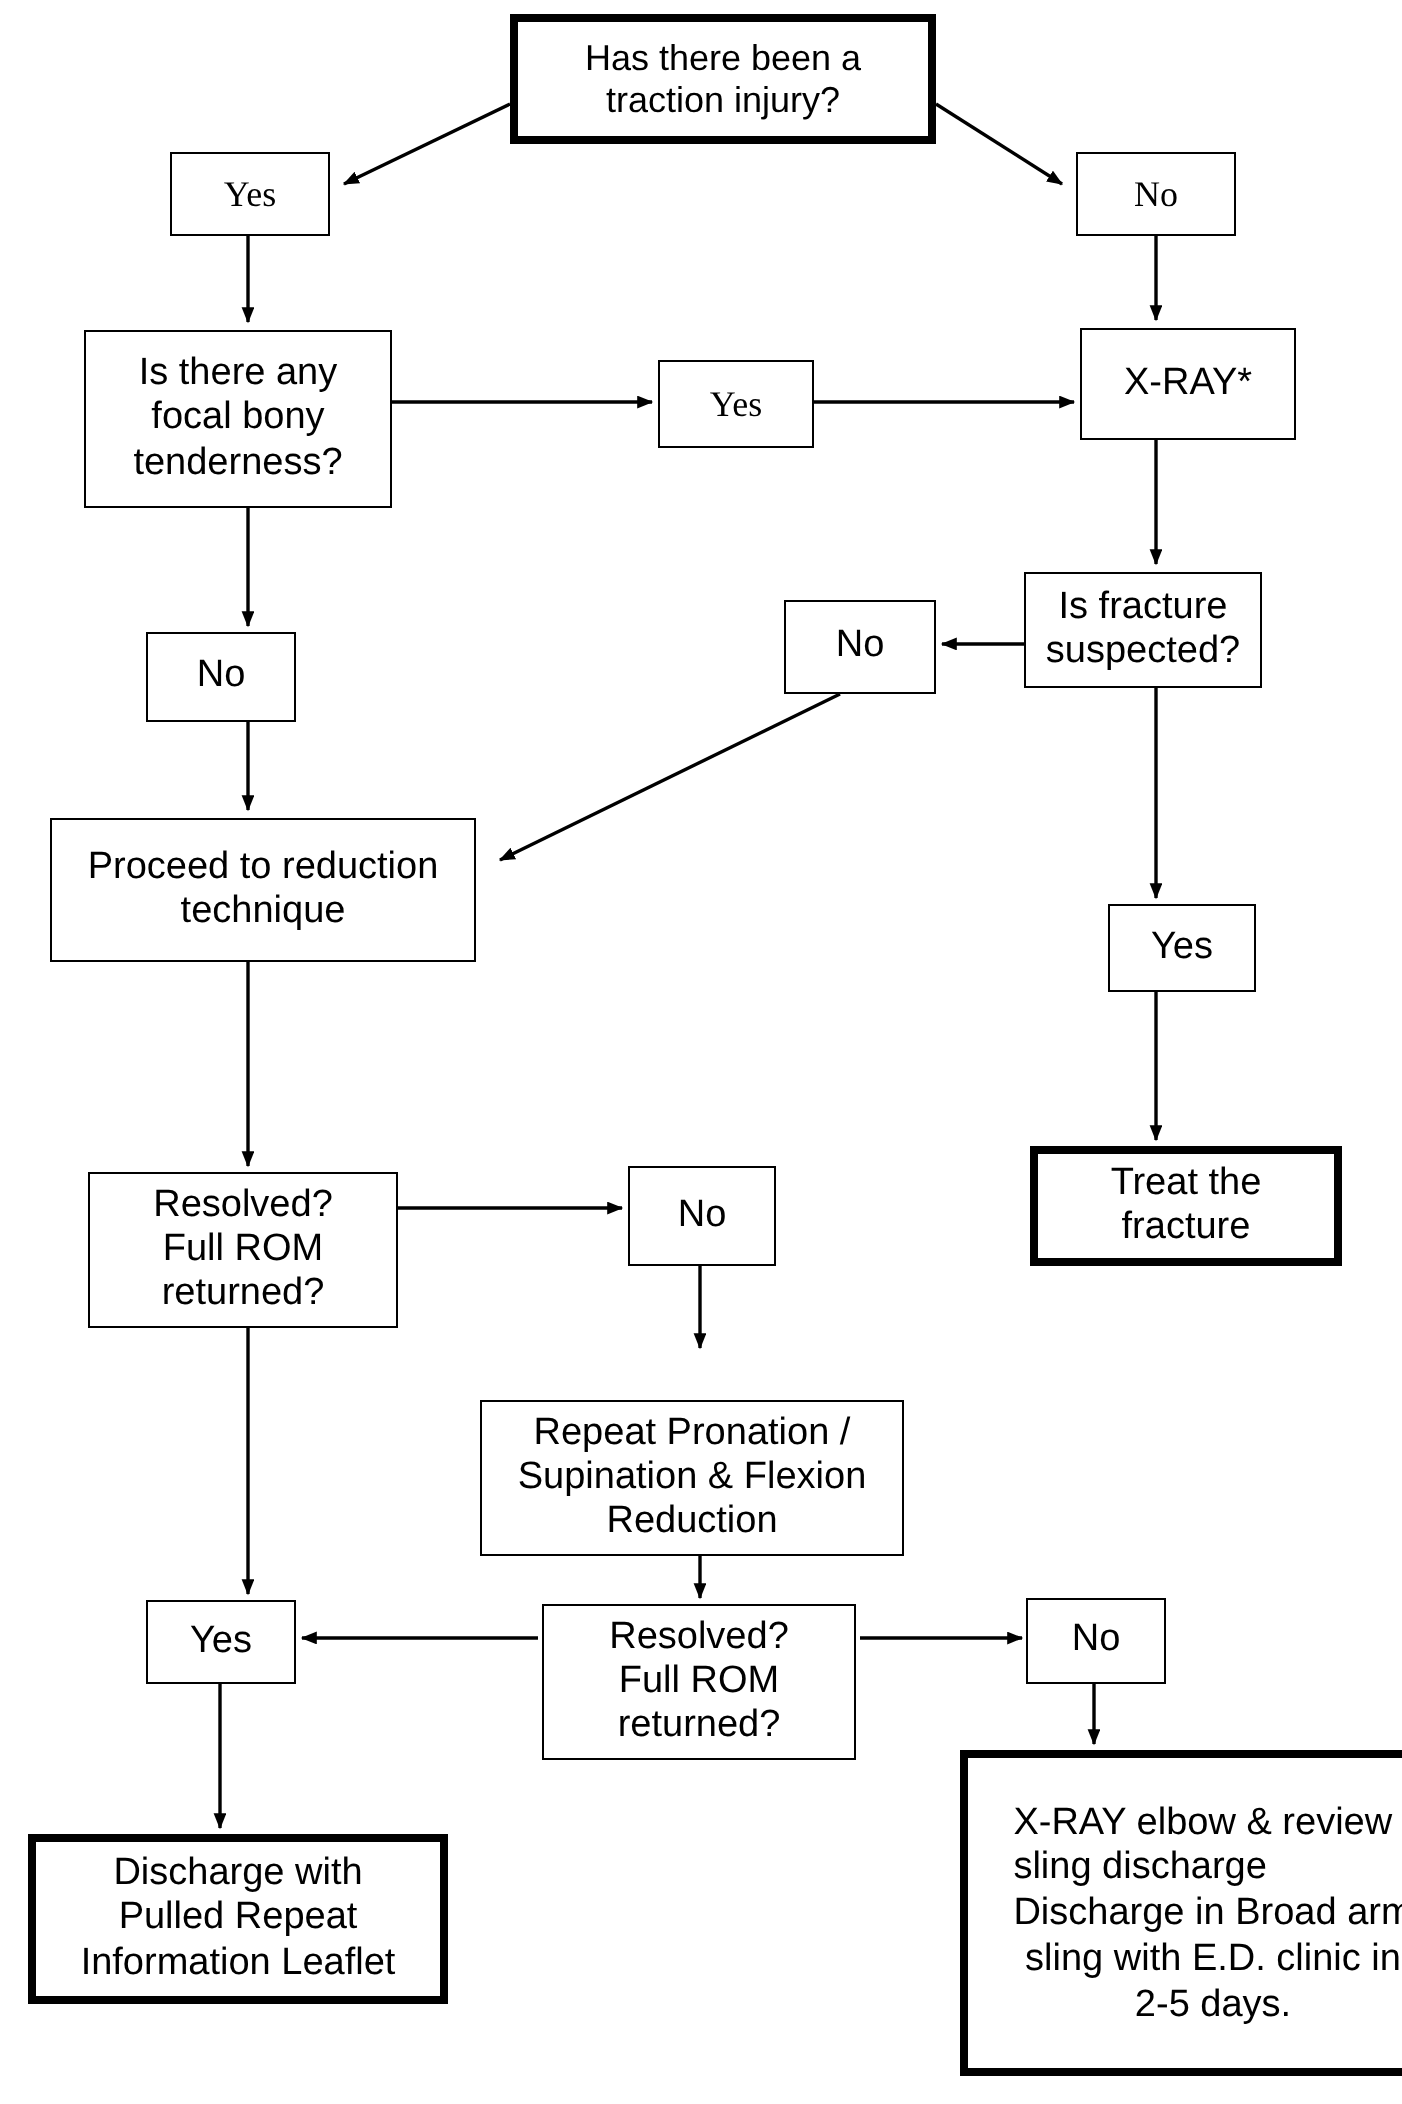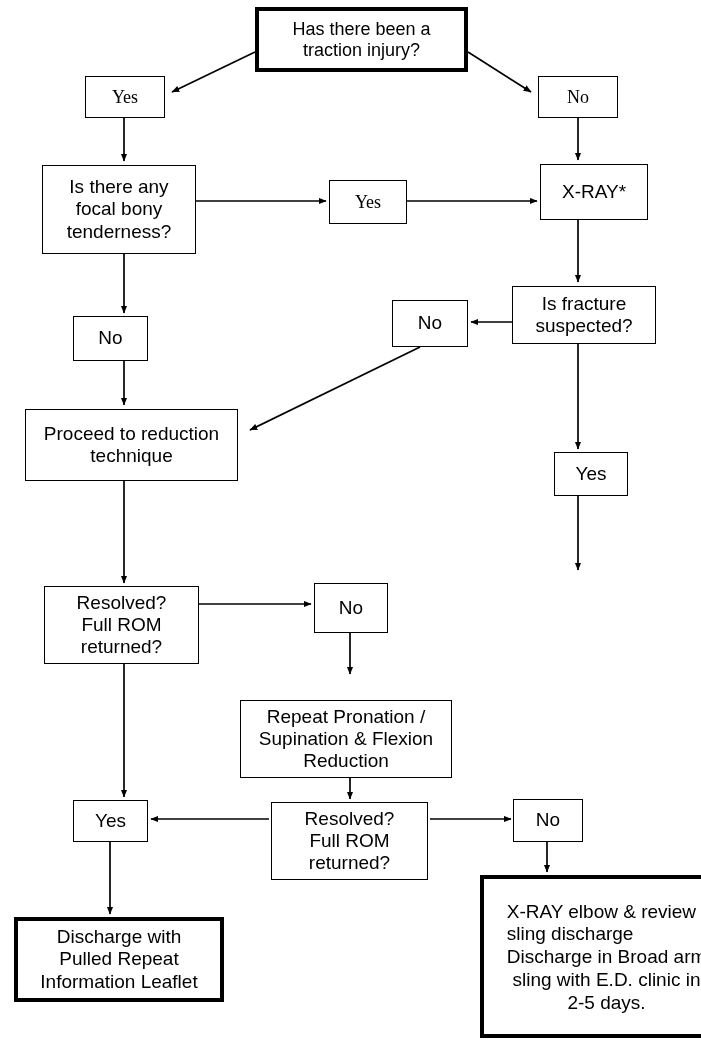--- a/index.html
+++ b/index.html
@@ -142,33 +142,37 @@
   </div>
 
   <div class="node-box f-sans s17" style="left:540px; top:164px; width:108px; height:56px;">
     <span class="node-label">X-RAY*</span>
   </div>
 
   <div class="node-box f-sans s17" style="left:73px; top:316px; width:75px; height:45px;">
     <span class="node-label">No</span>
   </div>
 
-  <div class="node-box f-sans s17" style="left:512px; top:286px; width:144px; height:58px;">
+  <div class="node-box f-sans s17" style="left:512px; top:286px; width:119px; height:58px;">
     <span class="node-label">Is fracture
 suspected?</span>
   </div>
 
   <div class="node-box f-sans s17" style="left:392px; top:300px; width:76px; height:47px;">
     <span class="node-label">No</span>
   </div>
 
   <div class="node-box f-sans s17" style="left:554px; top:452px; width:74px; height:44px;">
     <span class="node-label">Yes</span>
   </div>
 
+  <div class="node-box thick f-sans s17" style="left:515px; top:573px; width:156px; height:60px;">
+    <span class="node-label">Treat the
+fracture</span>
+  </div>
 
   <div class="node-box f-sans s17" style="left:25px; top:409px; width:213px; height:72px;">
     <span class="node-label">Proceed to reduction
 technique</span>
   </div>
 
   <div class="node-box f-sans s17" style="left:44px; top:586px; width:155px; height:78px;">
     <span class="node-label">Resolved?
 Full ROM
 returned?</span>

